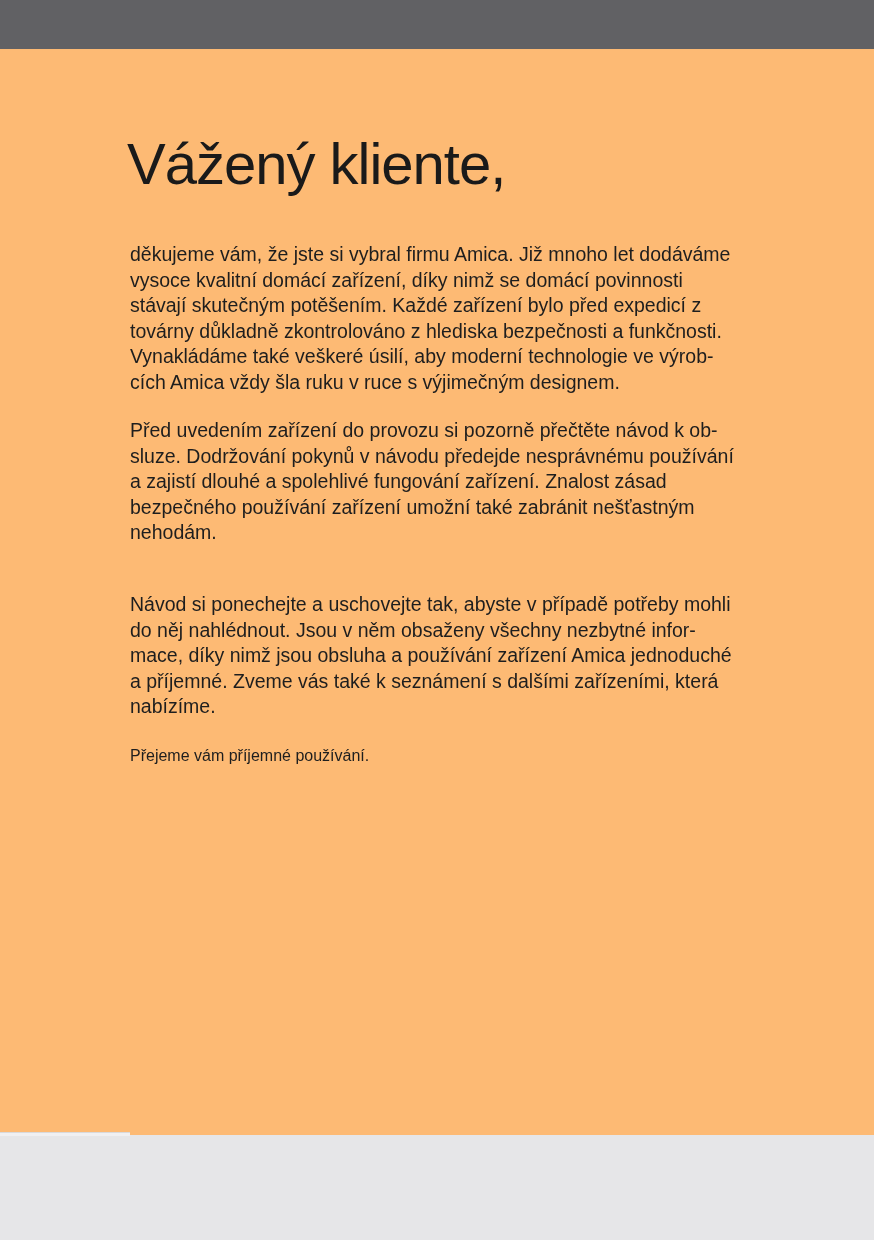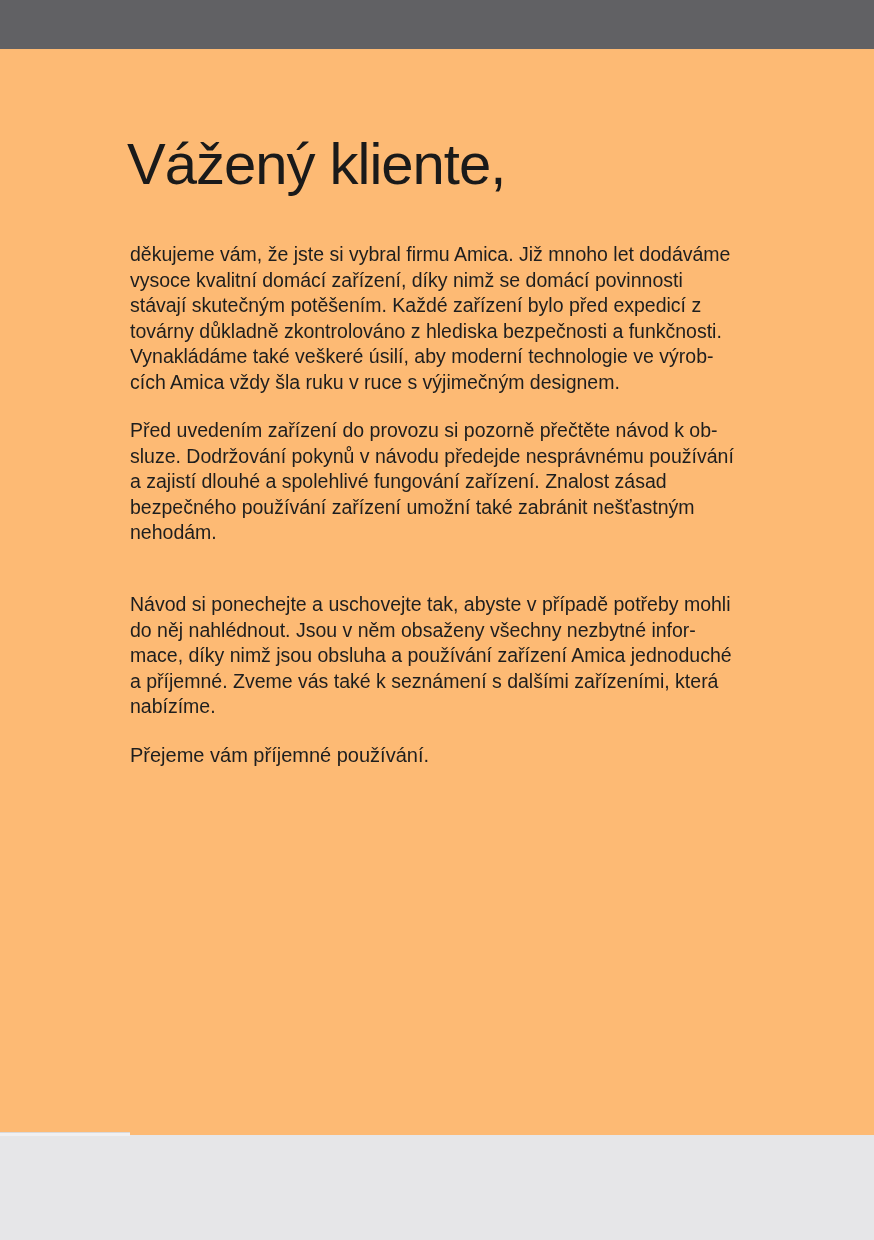--- a/index.html
+++ b/index.html
@@ -34,21 +34,21 @@
     font-size: 19.5px; line-height: 25.5px;
     color: var(--text, #1e1e1e);
     white-space: pre;
   }
   .p1 { top: 242px; }
   .p2 { top: 418px; }
   .p3 { top: 564px; margin-top: 28px; }
   .closing {
     position: absolute; left: 130px; top: 743px;
     margin: 0;
-    font-size: 20px; line-height: 25.5px;
+    font-size: 16px; line-height: 25.5px;
     color: var(--text, #1e1e1e);
     white-space: pre;
   }
   .brand-logo {
     position: absolute; left: 127px; top: 778px;
     font-family: "DejaVu Sans", "Liberation Sans", sans-serif;
     font-size: 44px; font-weight: 800;
     letter-spacing: -2px; line-height: 1;
     color: #1c1c1e;
   }

